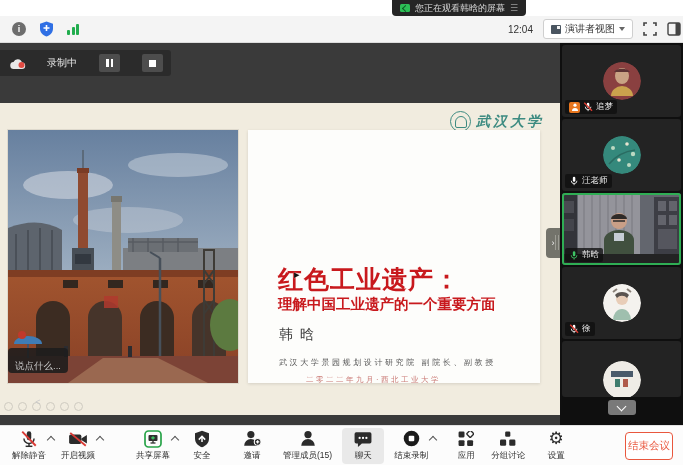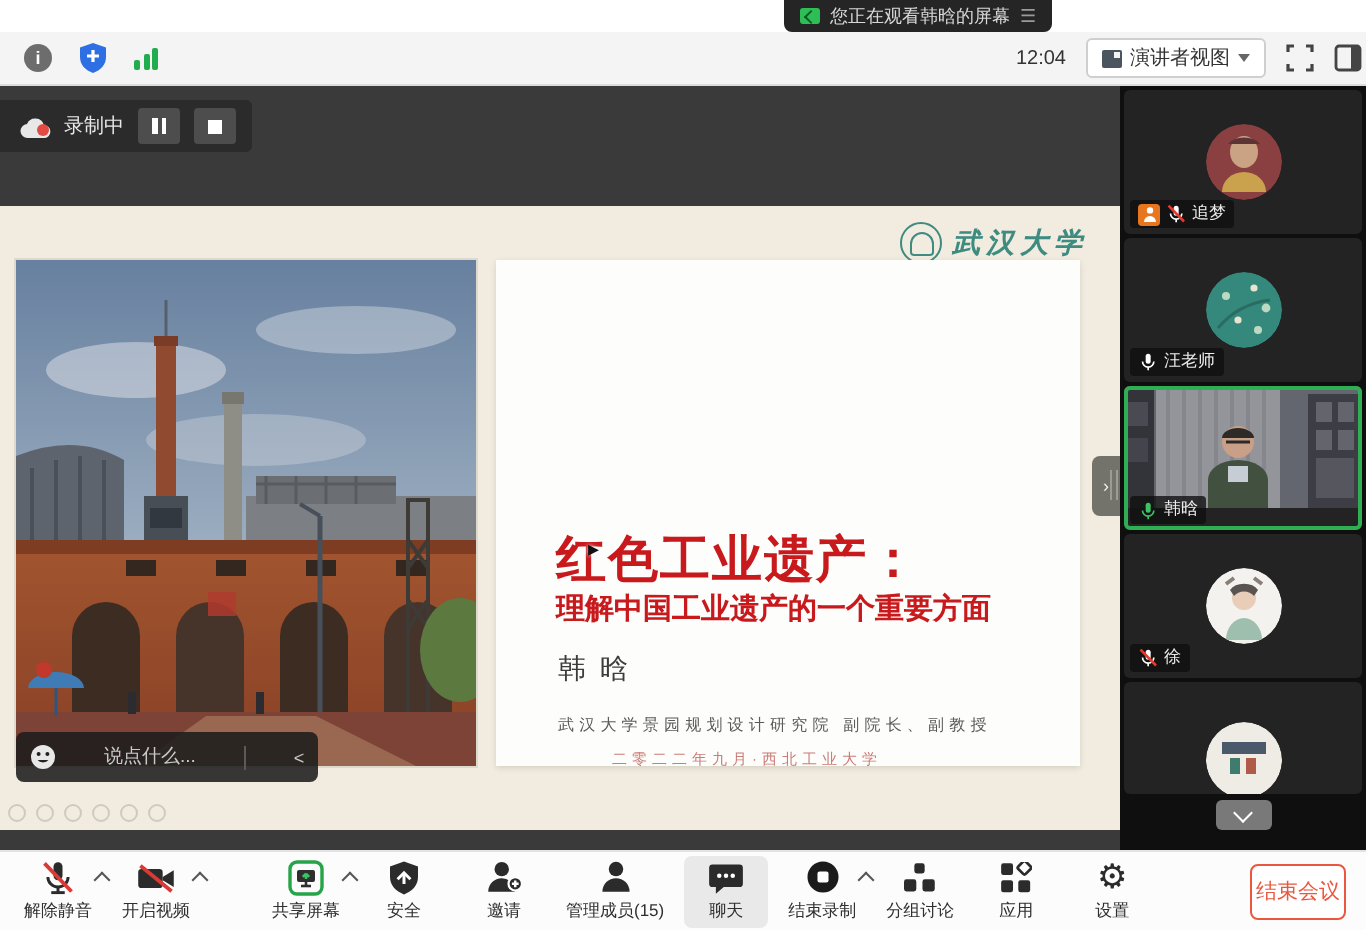--- a/index.html
+++ b/index.html
@@ -25,21 +25,21 @@
   .layout-glyph { width:10px; height:9px; position:relative; background:#4a5560; border-radius:1px; }
   .layout-glyph:after { content:""; position:absolute; right:1px; top:1px; width:3px; height:3px; background:#f4f4f4; }
   .caret-down { width:0; height:0; border-left:3.5px solid transparent; border-right:3.5px solid transparent; border-top:4px solid #666; }
   .bars { display:flex; align-items:flex-end; gap:1.5px; }
   .bars i { display:block; width:3px; background:#21ad4e; border-radius:1px; }
 
   
   .main { position:absolute; top:43px; left:0; width:560px; height:382px; background:#3a3a3a; overflow:hidden; }
 
   .rec-bar { position:absolute; top:7px; left:0; height:26px; background:#2b2b2b; border-radius:0 3px 3px 0;
-    display:flex; align-items:center; gap:7px; padding:0 8px 0 10px; }
+    display:flex; align-items:center; gap:22px; padding:0 8px 0 10px; }
   .rec-cloud { position:relative; width:15px; height:10px; }
   .rec-cloud svg { display:block; }
   .rec-label { color:#e8e8e8; font-size:10px; }
   .rec-btn { width:21px; height:18px; background:#4d4d4d; border-radius:2px; display:flex; align-items:center; justify-content:center; gap:2px; }
   .rec-btn .pb { width:2.5px; height:8px; background:#fff; }
   .rec-btn .sq { width:7px; height:7px; background:#fff; }
 
   
   .slide { position:absolute; left:0; top:60px; width:560px; height:312px; background:#f1ecdf; }
   .slide-logo { position:absolute; top:8px; right:16px; display:flex; align-items:center; gap:5px; }
@@ -52,22 +52,22 @@
   .slide-title { position:absolute; left:30px; top:133px; color:#c8191d; font-size:25px; font-weight:bold; letter-spacing:1px; white-space:nowrap; }
   .slide-subtitle { position:absolute; left:30px; top:165px; color:#c8191d; font-size:14.5px; font-weight:bold; white-space:nowrap; }
   .slide-author { position:absolute; left:31px; top:196px; color:#3c3c3c; font-size:14px; letter-spacing:7px; }
   .slide-affil { position:absolute; left:31px; top:227px; color:#5a5a5a; font-size:8px; letter-spacing:2.6px; white-space:nowrap; }
   .slide-footer { position:absolute; left:58px; top:245px; color:#cb7d78; font-size:7.5px; letter-spacing:2.5px; white-space:nowrap; }
   .cursor-arrow { position:absolute; left:46px; top:138px; color:#111; font-size:11px; text-shadow:0 0 2px #fff; }
 
   .page-dots { position:absolute; left:4px; bottom:4px; display:flex; gap:5px; opacity:.22; }
   .page-dots i { width:9px; height:9px; border:1px solid #555; border-radius:50%; display:block; }
 
-  .chat-pill { position:absolute; left:8px; top:323px; height:25px; background:rgba(28,28,28,.88); border-radius:4px;
-    display:flex; align-items:center; gap:24px; padding:0 7px; }
+  .chat-pill { position:absolute; left:8px; top:305px; height:25px; background:rgba(28,28,28,.88); border-radius:4px;
+    display:flex; align-items:center; gap:12px; padding:0 7px;flex-direction:column; }
   .chat-pill .ph { color:#c9c9c9; font-size:9.5px; }
   .chat-pill .div { width:1px; height:12px; background:#5a5a5a; }
   .chat-pill .col { color:#c9c9c9; font-size:9px; }
 
   .expand-handle { position:absolute; right:0; top:185px; width:14px; height:30px; background:#73736b; border-radius:4px 0 0 4px;
     color:#f0f0f0; font-size:9px; display:flex; align-items:center; justify-content:center; }
   .grip { position:absolute; right:1px; top:192px; display:flex; gap:1.5px; }
   .grip i { width:1.5px; height:15px; background:#9c9c94; display:block; }
 
   
@@ -472,43 +472,43 @@
       <span class="iconbox">
         <svg width="17" height="17" viewBox="0 0 16 16">
             <circle cx="8" cy="8" r="7.3" fill="#1b1b1b"></circle>
             <rect x="5.4" y="5.4" width="5.2" height="5.2" rx="1" fill="#fff"></rect>
           </svg>
       </span>
       <span class="lbl">结束录制</span>
     </div>
     <span class="caret-up"></span>
 
-    <div class="bbtn">
-      <span class="iconbox">
-        <svg width="16" height="16" viewBox="0 0 13 12">
-            <rect x="4.2" y="0" width="4.2" height="4.2" rx="1" fill="#2b2b2b"></rect>
-            <rect x="0" y="6.5" width="5" height="5" rx="1" fill="#2b2b2b"></rect>
-            <rect x="7.5" y="6.5" width="5" height="5" rx="1" fill="#2b2b2b"></rect>
-          </svg>
-      </span>
-      <span class="lbl">分组讨论</span>
-    </div>
-
     <div class="bbtn" style="margin-left:6px">
       <span class="iconbox">
         <svg width="16" height="16" viewBox="0 0 14 14">
             <rect x="0.5" y="0.5" width="5.2" height="5.2" rx="1" fill="#2b2b2b"></rect>
             <rect x="0.5" y="8" width="5.2" height="5.2" rx="1" fill="#2b2b2b"></rect>
             <rect x="8" y="8" width="5.2" height="5.2" rx="1" fill="#2b2b2b"></rect>
             <rect x="8.4" y="0.2" width="4.6" height="4.6" rx="0.8" fill="none" stroke="#2b2b2b" stroke-width="1.2" transform="rotate(45 10.7 2.5)"></rect>
           </svg>
       </span>
       <span class="lbl">应用</span>
     </div>
 
+    <div class="bbtn">
+      <span class="iconbox">
+        <svg width="16" height="16" viewBox="0 0 13 12">
+            <rect x="4.2" y="0" width="4.2" height="4.2" rx="1" fill="#2b2b2b"></rect>
+            <rect x="0" y="6.5" width="5" height="5" rx="1" fill="#2b2b2b"></rect>
+            <rect x="7.5" y="6.5" width="5" height="5" rx="1" fill="#2b2b2b"></rect>
+          </svg>
+      </span>
+      <span class="lbl">分组讨论</span>
+    </div>
+
     <div class="bbtn" style="margin-left:6px">
       <span class="iconbox">
           <span class="gear">⚙</span>
         </span>
       <span class="lbl">设置</span>
     </div>
 
     <button class="end-btn">结束会议</button>
   </div>
 

